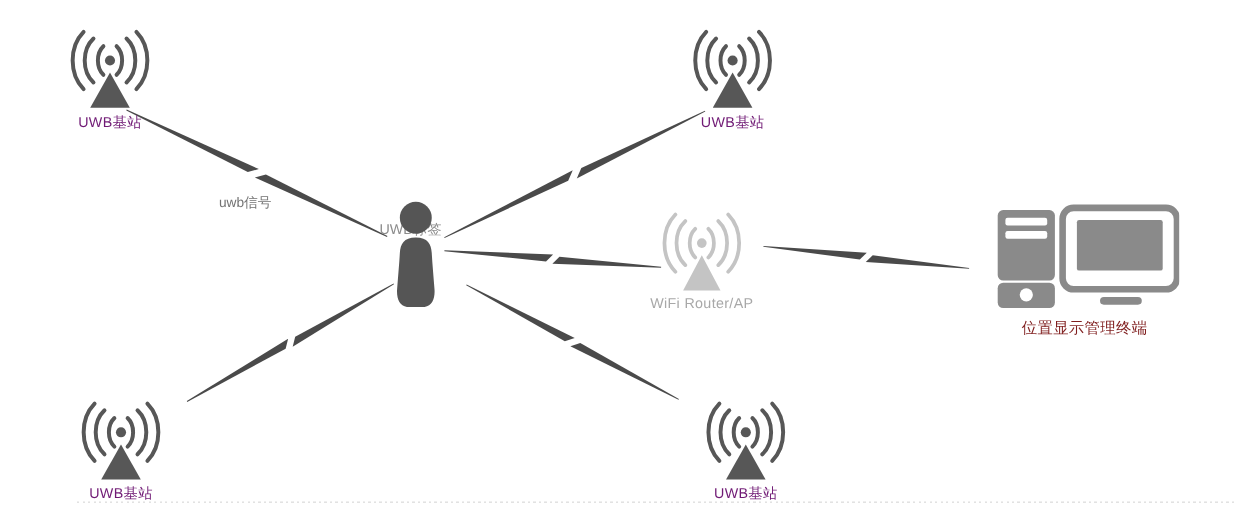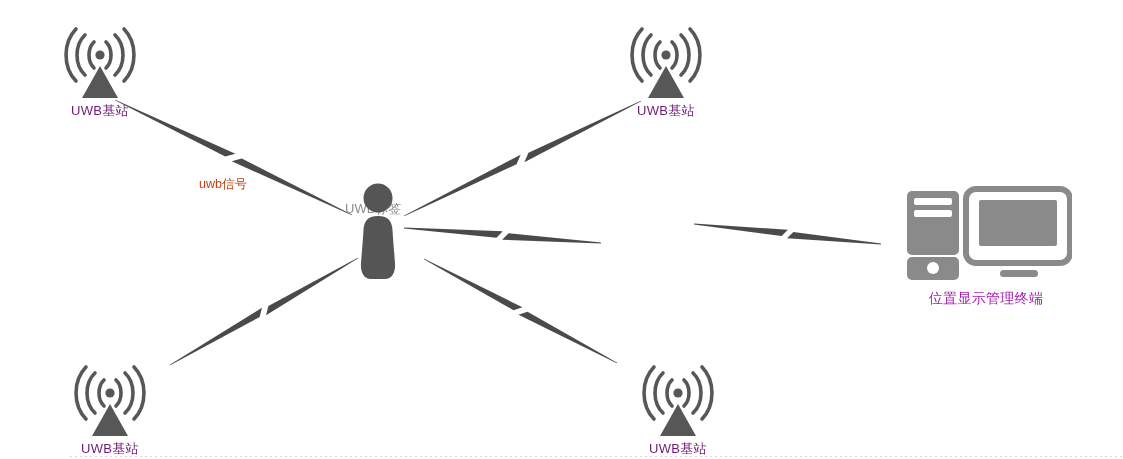--- a/index.html
+++ b/index.html
@@ -38,26 +38,26 @@
   .lbl-uwb {
     font-size: 13px;
     color: #701a75;
   }
   .lbl-wifi {
     font-size: 13px;
     color: #a8a8a8;
   }
   .lbl-terminal {
     font-size: 14px;
-    color: #a21caf;
+    color: #7f1d1d;
   }
   .lbl-signal {
     position: absolute;
     font-size: 12.5px;
-    color: #c2410c;
+    color: #737373;
     white-space: nowrap;
   }
   .lbl-tag {
     position: absolute;
     font-size: 13px;
     color: #8c8c8c;
     white-space: nowrap;
     z-index: 5;
   }
   .bottom-rule {
@@ -170,20 +170,35 @@
         <path d="M 63 13 A 20 25 0 0 1 63 53"></path>
         <path d="M 24 7 A 28 34 0 0 0 24 59"></path>
         <path d="M 72 7 A 28 34 0 0 1 72 59"></path>
       </g>
       <circle cx="48" cy="33" r="4.6" fill="#575757"></circle>
       <path d="M 48 44 L 66 76 L 30 76 Z" fill="#575757"></path>
     </svg>
     <div class="node-label lbl-uwb" style="top:80px;">UWB基站</div>
   </div>
 
+  <div class="node" style="left:583px; top:188px; width:110px; height:98px;">
+    <svg width="110" height="78" viewBox="0 0 110 78">
+      <g fill="none" stroke="#c4c4c4" stroke-width="3.4" stroke-linecap="round">
+        <path d="M 49 20 A 12 16 0 0 0 49 46"></path>
+        <path d="M 61 20 A 12 16 0 0 1 61 46"></path>
+        <path d="M 40 13 A 20 25 0 0 0 40 53"></path>
+        <path d="M 70 13 A 20 25 0 0 1 70 53"></path>
+        <path d="M 31 7 A 28 34 0 0 0 31 59"></path>
+        <path d="M 79 7 A 28 34 0 0 1 79 59"></path>
+      </g>
+      <circle cx="55" cy="33" r="4.4" fill="#c4c4c4"></circle>
+      <path d="M 55 44 L 72 76 L 38 76 Z" fill="#c4c4c4"></path>
+    </svg>
+    <div class="node-label lbl-wifi" style="top:80px;">WiFi Router/AP</div>
+  </div>
 
   <div class="node" style="left:900px; top:185px; width:172px; height:128px;">
     <svg width="172" height="98" viewBox="0 0 172 98">
 
       <path d="M 12 6 h 42 a 5 5 0 0 1 5 5 v 54 a 5 5 0 0 1 -5 5 h -42 a 5 5 0 0 1 -5 -5 v -54 a 5 5 0 0 1 5 -5 z" fill="#8a8a8a"></path>
       <rect x="14" y="13" width="38" height="7" rx="2" fill="#ffffff"></rect>
       <rect x="14" y="25" width="38" height="7" rx="2" fill="#ffffff"></rect>
 
       <path d="M 12 72 h 42 a 5 5 0 0 1 5 5 v 13 a 5 5 0 0 1 -5 5 h -42 a 5 5 0 0 1 -5 -5 v -13 a 5 5 0 0 1 5 -5 z" fill="#8a8a8a"></path>
       <circle cx="33" cy="83" r="6" fill="#ffffff"></circle>

